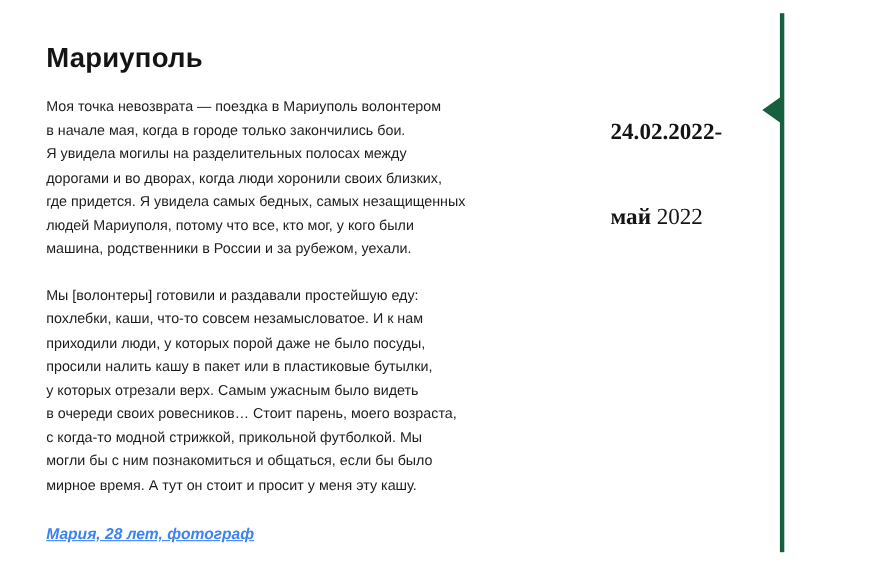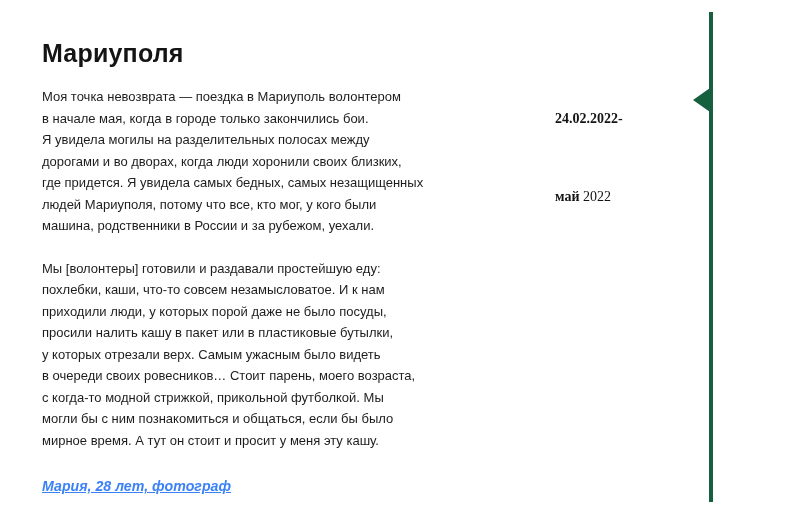--- a/index.html
+++ b/index.html
@@ -96,37 +96,37 @@
     border-right: 17px solid #17603f;
   }
 
   .date-block {
     position: absolute;
     left: 13px;
     top: 80px;
     width: 132px;
     text-align: left;
     font-family: "Liberation Serif", serif;
-    font-size: 14px;
+    font-size: 21px;
     line-height: 26px;
     color: #141414;
     white-space: pre-line;
   }
   .date-line-1 { font-weight: bold; }
   .date-line-2 { font-weight: bold; }
   .date-line-2 .year { font-weight: normal; }
 </style>
 </head>
 <body>
 
 <div class="page">
 
   <section class="story">
 
-    <h1 class="story-title">Мариуполя</h1>
+    <h1 class="story-title">Мариуполь</h1>
 
     <div class="story-body">
       <p class="para">Моя точка невозврата — поездка в Мариуполь волонтером
 в начале мая, когда в городе только закончились бои.
 Я увидела могилы на разделительных полосах между
 дорогами и во дворах, когда люди хоронили своих близких,
 где придется. Я увидела самых бедных, самых незащищенных
 людей Мариуполя, потому что все, кто мог, у кого были
 машина, родственники в России и за рубежом, уехали.</p>
       <p class="para">Мы [волонтеры] готовили и раздавали простейшую еду:

